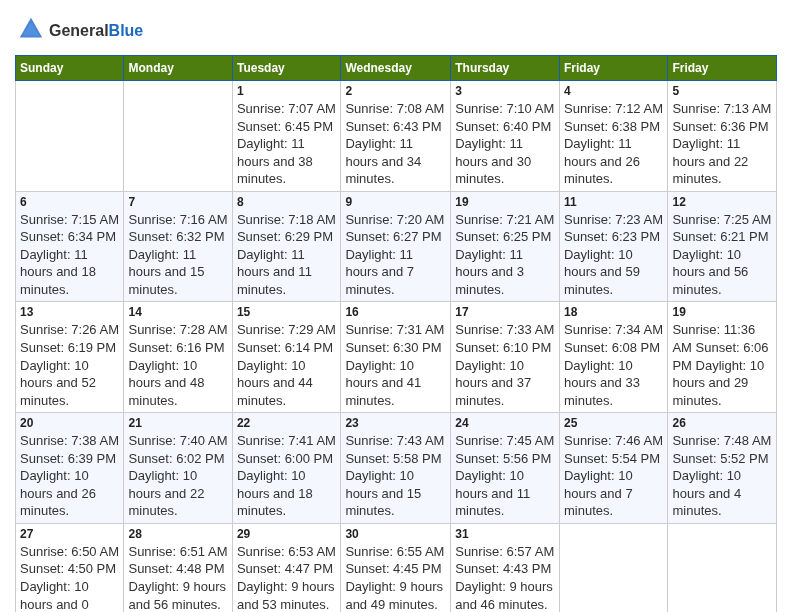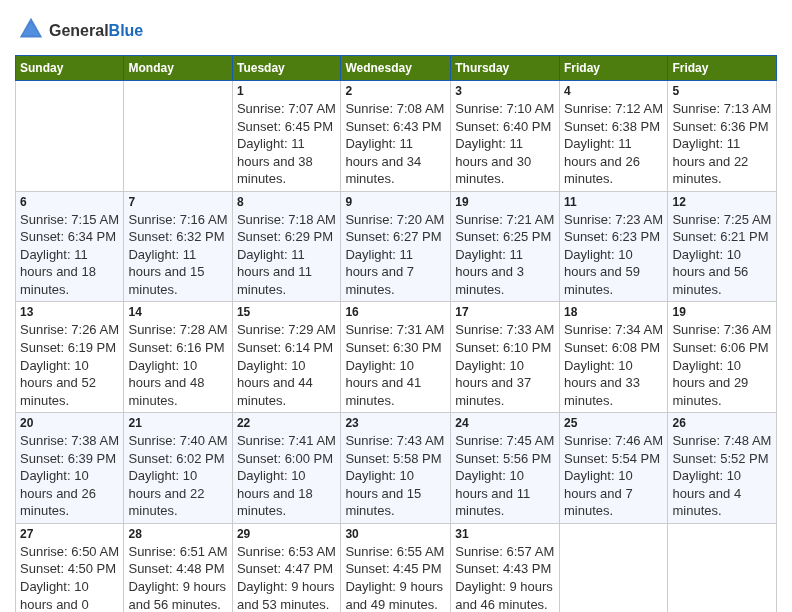--- a/index.html
+++ b/index.html
@@ -244,21 +244,21 @@
 Daylight: 10 hours and 37 minutes.</div>
           </td>
           <td>
             <span class="day-num">18</span>
             <div class="day-info">Sunrise: 7:34 AM
 Sunset: 6:08 PM
 Daylight: 10 hours and 33 minutes.</div>
           </td>
           <td>
             <span class="day-num">19</span>
-            <div class="day-info">Sunrise: 7:36 AM
+            <div class="day-info">Sunrise: 11:36 AM
 Sunset: 6:06 PM
 Daylight: 10 hours and 29 minutes.</div>
           </td>
         </tr>
         <tr class="row-4">
           <td>
             <span class="day-num">20</span>
             <div class="day-info">Sunrise: 7:38 AM
 Sunset: 6:39 PM
 Daylight: 10 hours and 26 minutes.</div>

